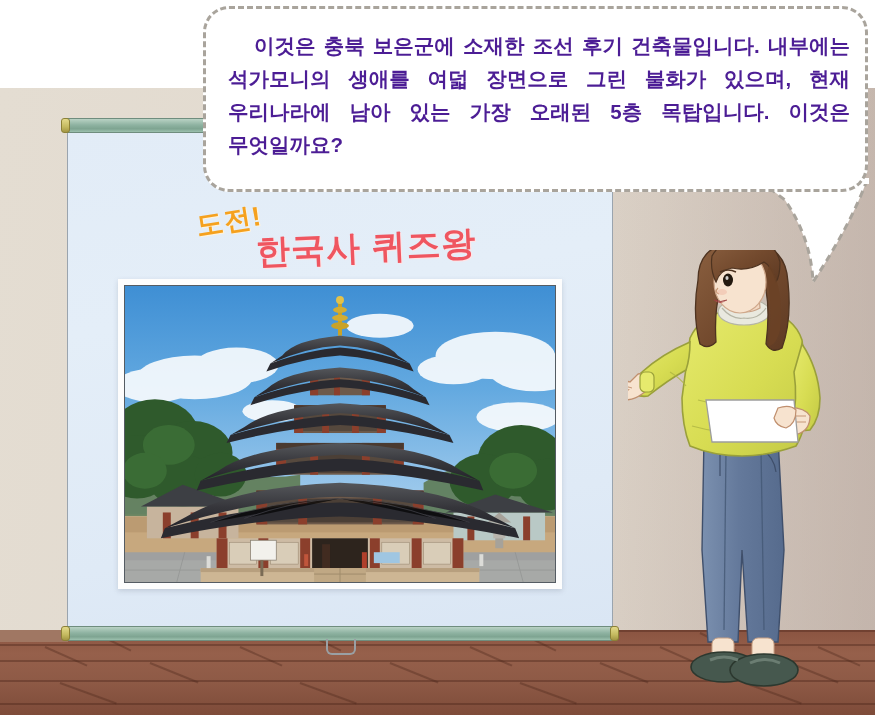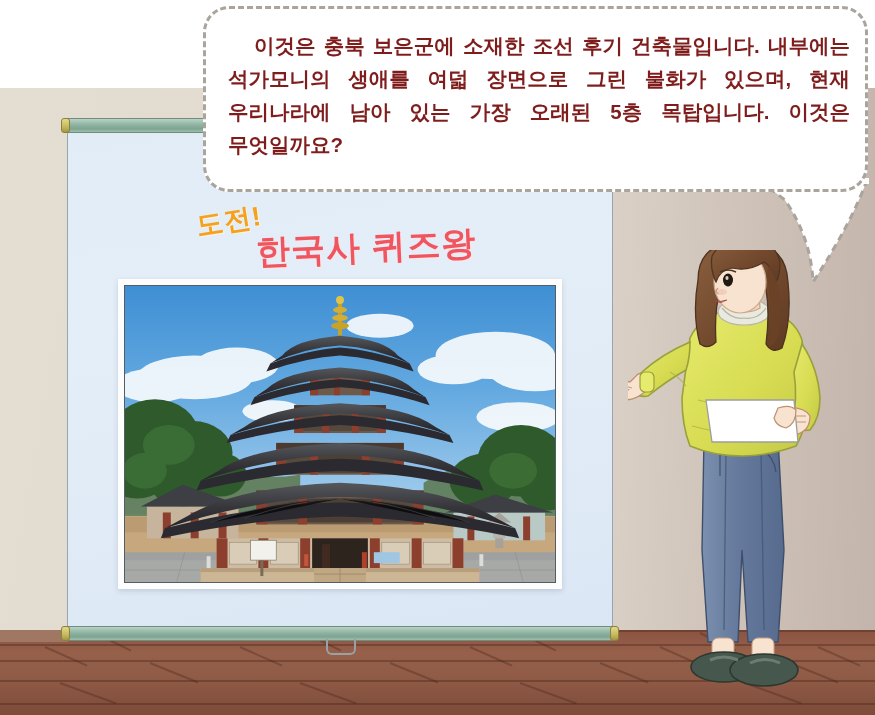--- a/index.html
+++ b/index.html
@@ -115,21 +115,21 @@
     position: absolute; left: 203px; top: 6px; width: 665px; height: 186px;
     background: #ffffff;
     border: 3px dashed #a9a49c;
     border-radius: 26px;
     z-index: 6;
   }
   .bubble-text {
     position: absolute; left: 22px; top: 20px; width: 622px;
     font-size: 20.5px;
     line-height: 33px;
-    color: #7f1d1d;
+    color: #4c1d95;
     font-weight: 600;
     text-align: justify;
     text-indent: 26px;
     word-break: keep-all;
   }
   .bubble-tail { position: absolute; left: 755px; top: 178px; width: 120px; height: 110px; z-index: 5; }
 
   
   .person { position: absolute; left: 628px; top: 250px; width: 230px; height: 450px; z-index: 4; }
   .person svg { display: block; }

